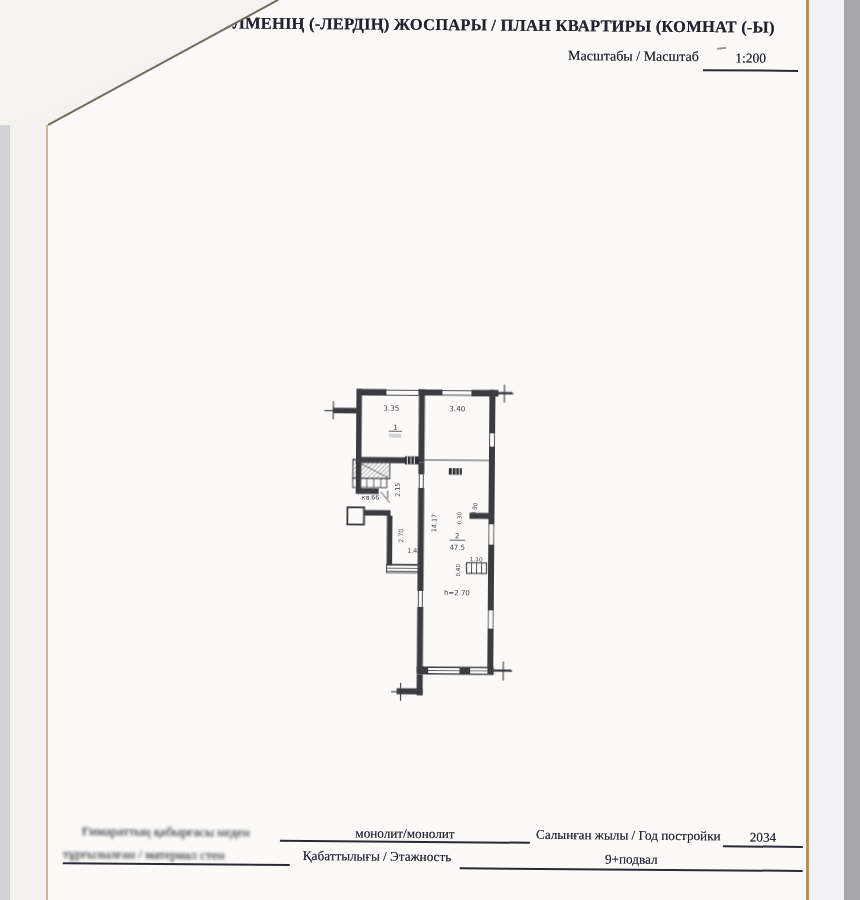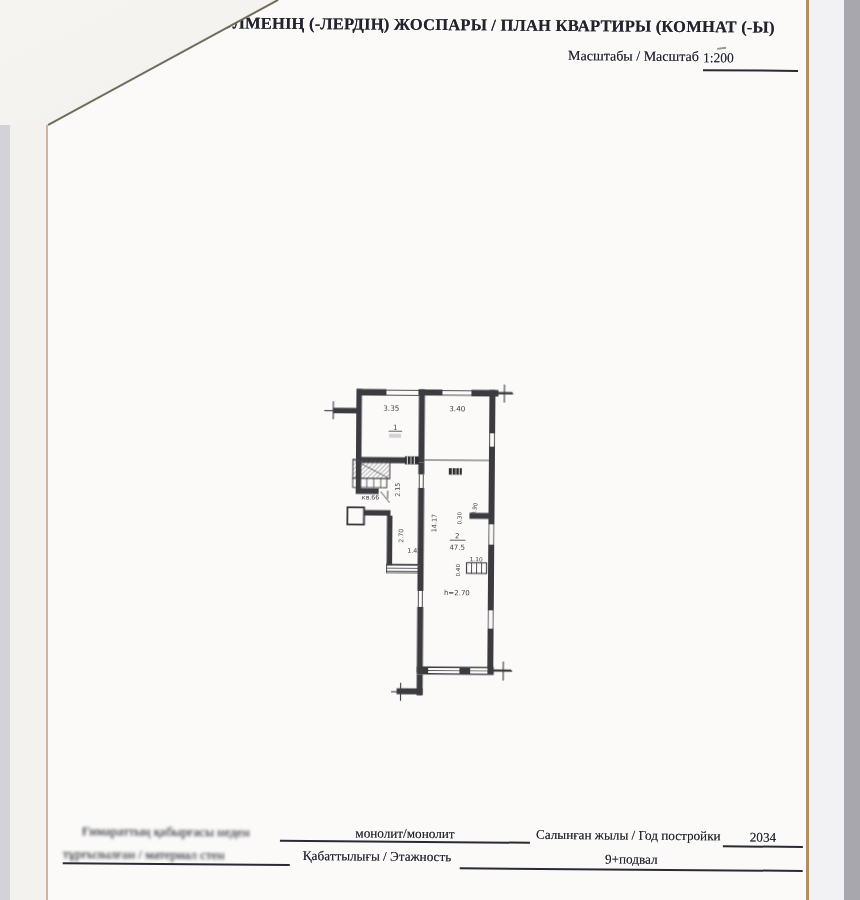--- a/index.html
+++ b/index.html
@@ -26,21 +26,21 @@
              background:#736c5d;transform:rotate(-28.53deg);transform-origin:0 50%;
              z-index:6;filter:blur(.4px);}
   .content{position:absolute;left:0;top:0;width:860px;height:900px;
            transform:rotate(.45deg);transform-origin:430px 450px;color:#23232e;}
   .title{position:absolute;left:205px;top:15px;width:620px;
          font-size:16.5px;font-weight:bold;letter-spacing:.2px;white-space:nowrap;
          text-shadow:0 0 .5px rgba(30,30,46,.75);}
   .scale-label{position:absolute;left:565px;top:47px;font-size:14px;
                text-shadow:0 0 .4px rgba(30,30,46,.6);}
   .scale-line{position:absolute;left:700px;top:67px;width:95px;height:2px;background:#2a2a35;}
-  .scale-value{position:absolute;left:700px;top:48px;width:95px;text-align:left;
+  .scale-value{position:absolute;left:700px;top:48px;width:95px;text-align:center;
                font-size:13.5px;text-shadow:0 0 .4px rgba(30,30,46,.6);}
   .scale-tick{position:absolute;left:714px;top:45px;width:9px;height:2px;background:#6a6a72;
               transform:rotate(-8deg);opacity:.7;}
   
   .f-label{position:absolute;font-size:13.2px;white-space:nowrap;
            text-shadow:0 0 .4px rgba(30,30,46,.6);}
   .f-blur{filter:blur(1.7px);color:#3a3a42;}
   .f-line{position:absolute;height:2px;background:#2a2a35;}
   .f-center{position:absolute;text-align:center;font-size:13.2px;white-space:nowrap;
             text-shadow:0 0 .4px rgba(30,30,46,.6);}

